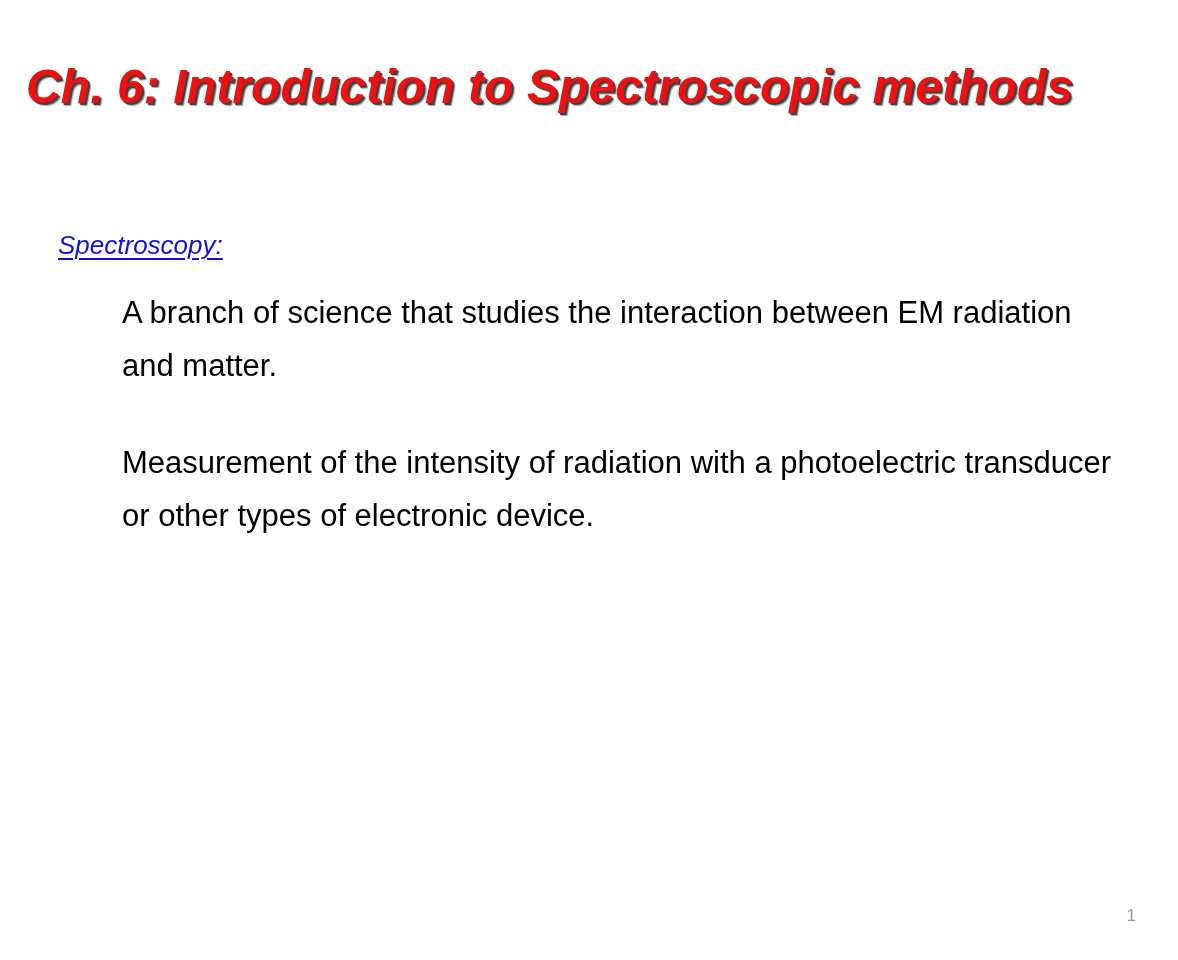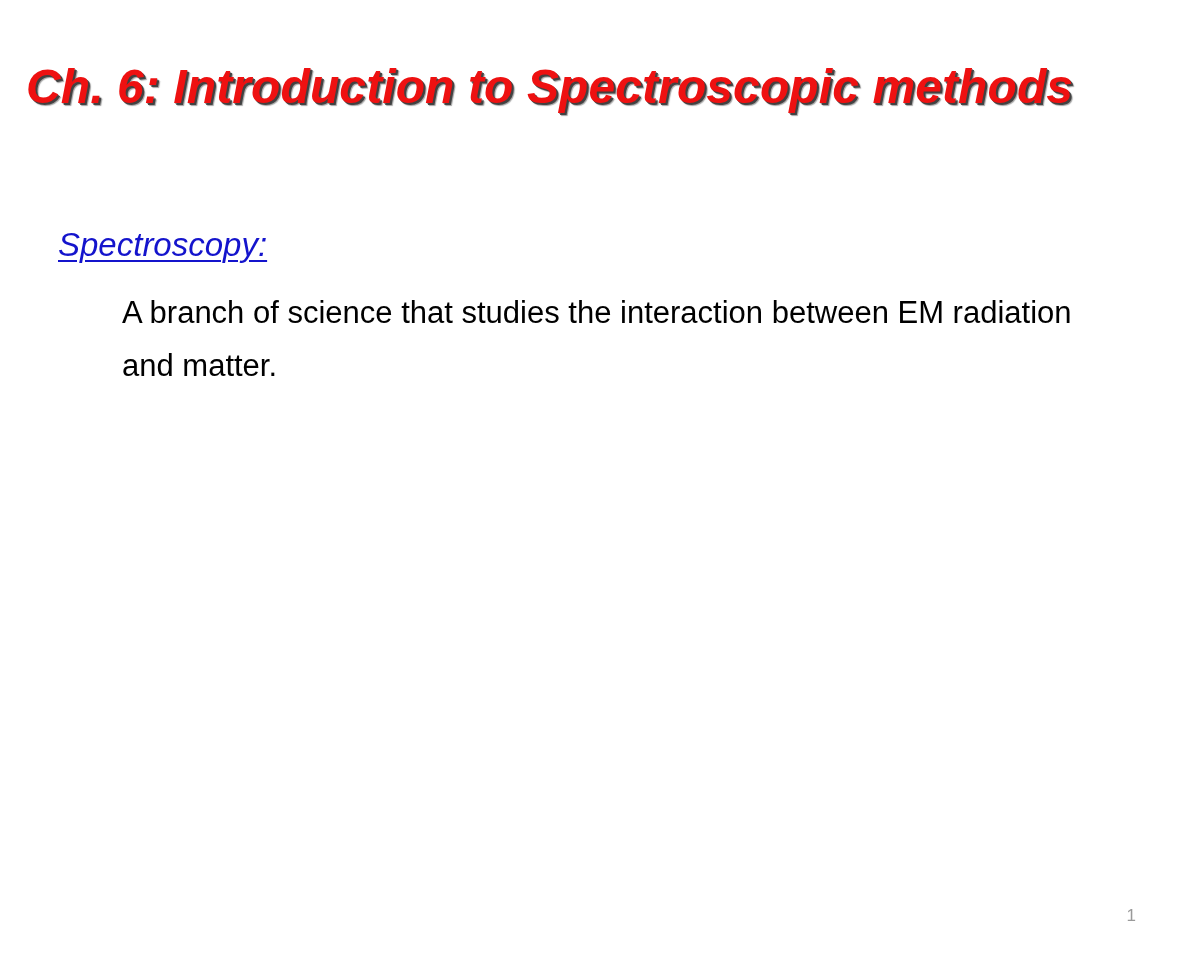--- a/index.html
+++ b/index.html
@@ -42,21 +42,21 @@
   
   .content {
     position: absolute;
     left: 58px;
     top: 224px;
     width: 1060px;
   }
 
   .sub-head {
     font-family: "Liberation Sans", sans-serif;
-    font-size: 33px;
+    font-size: 26px;
     line-height: 42px;
     font-style: italic;
     font-weight: normal;
     color: #1414cc;
     text-decoration: underline;
     text-decoration-thickness: 2px;
     text-underline-offset: 4px;
     white-space: nowrap;
     margin: 0;
     padding: 0;
@@ -101,18 +101,19 @@
 
     <div class="gap-after-head"></div>
 
     <div class="para">A branch of science that studies the interaction between EM radiation and matter.</div>
 
     <div class="gap-between"></div>
 
 
     <div class="gap-after-head2"></div>
 
+    <div class="para">Measurement of the intensity of radiation with a photoelectric transducer or other types of electronic device.</div>
 
   </div>
 
   <div class="page-number">1</div>
 
 </div>
 
 </body></html>

